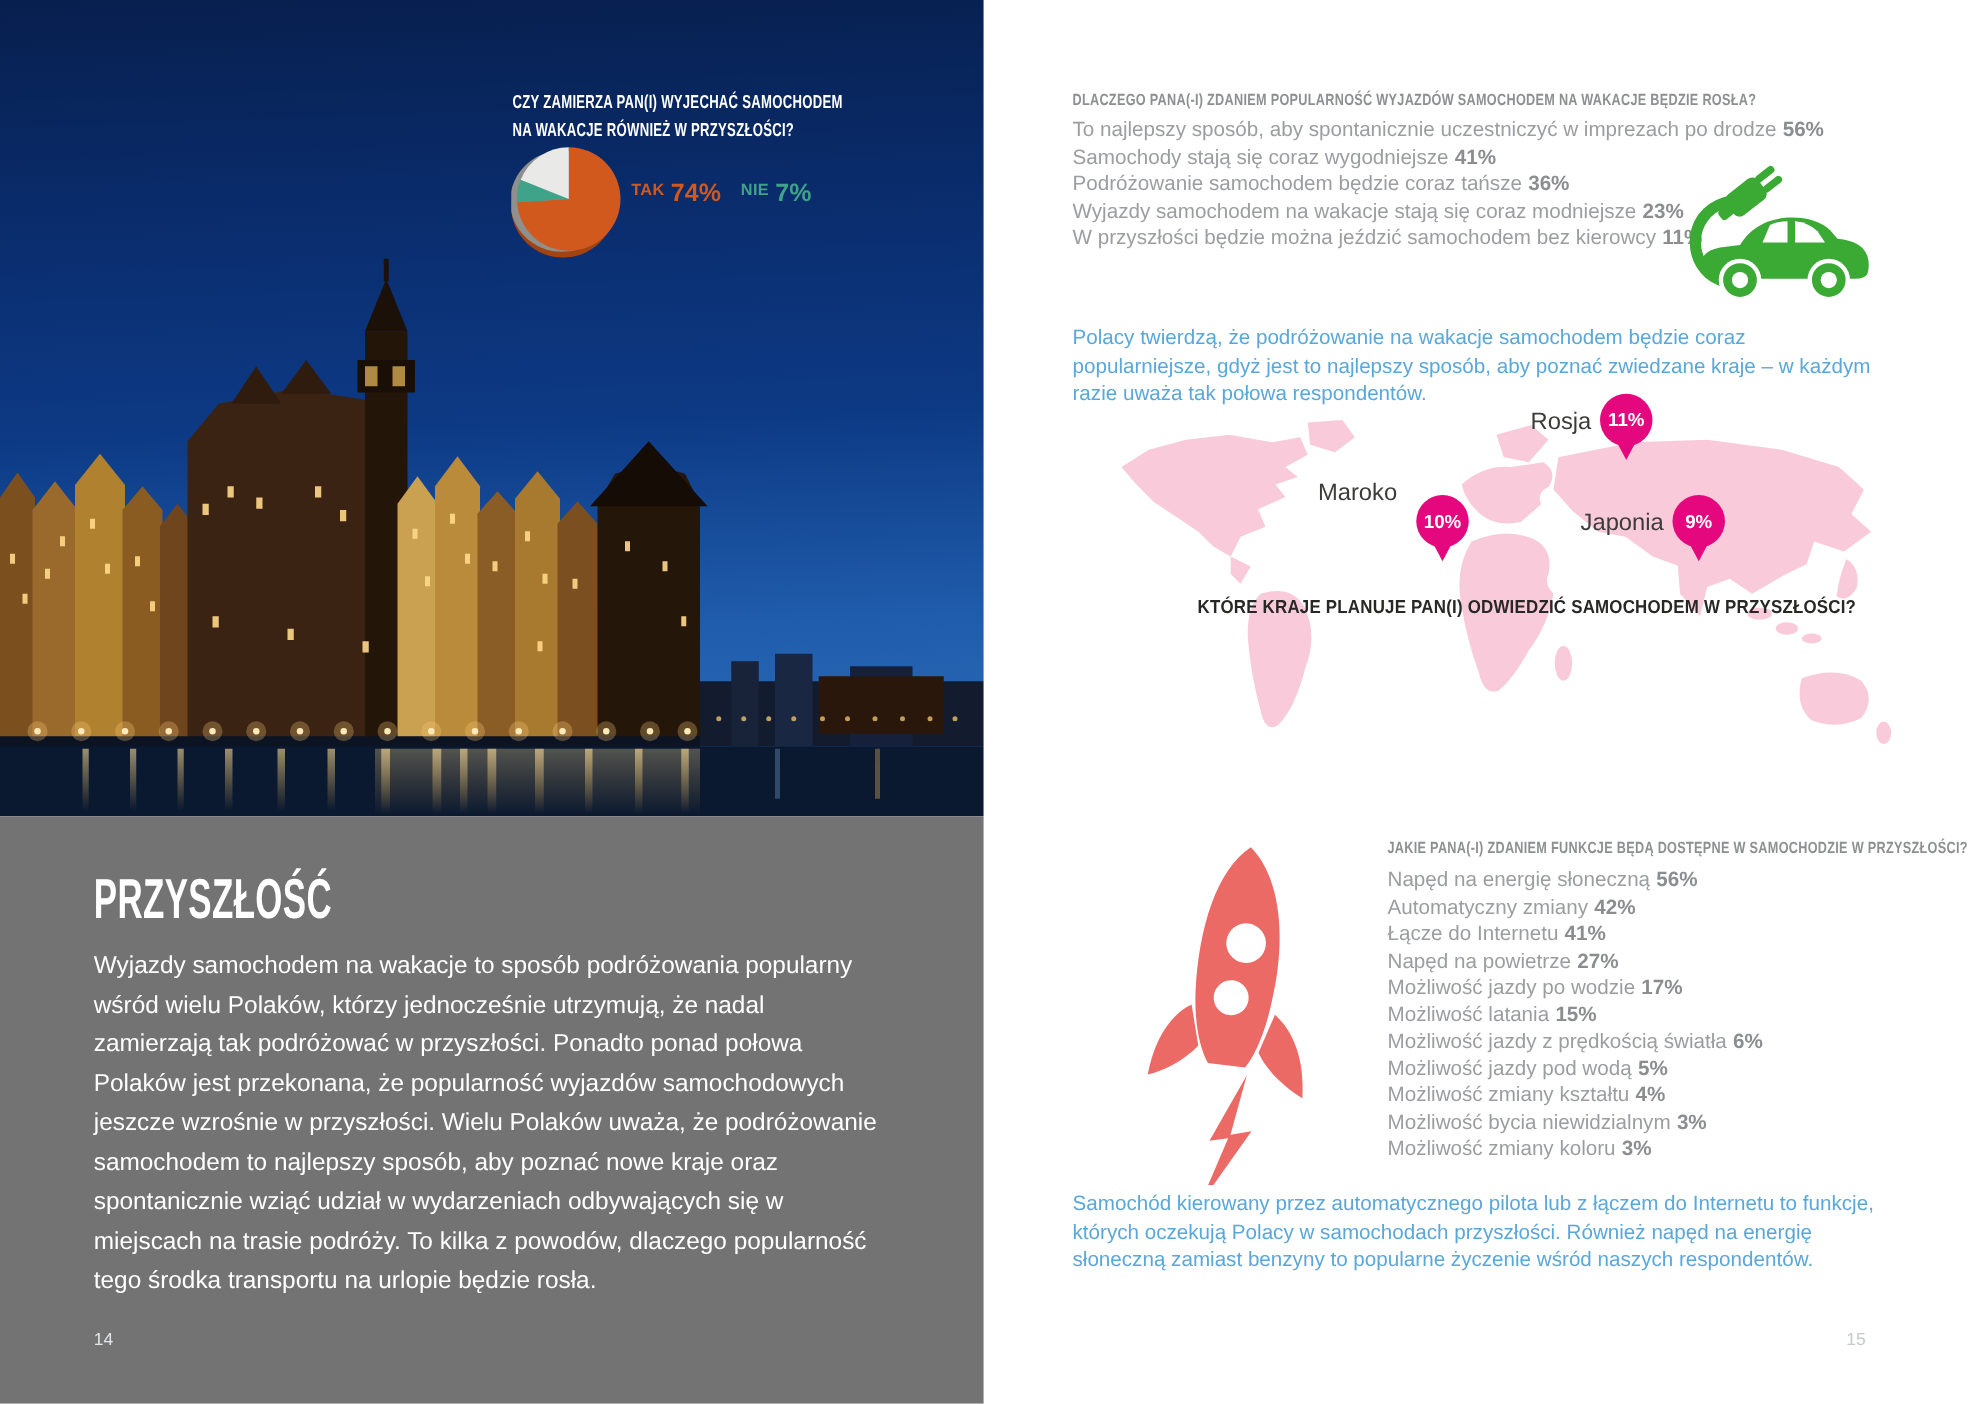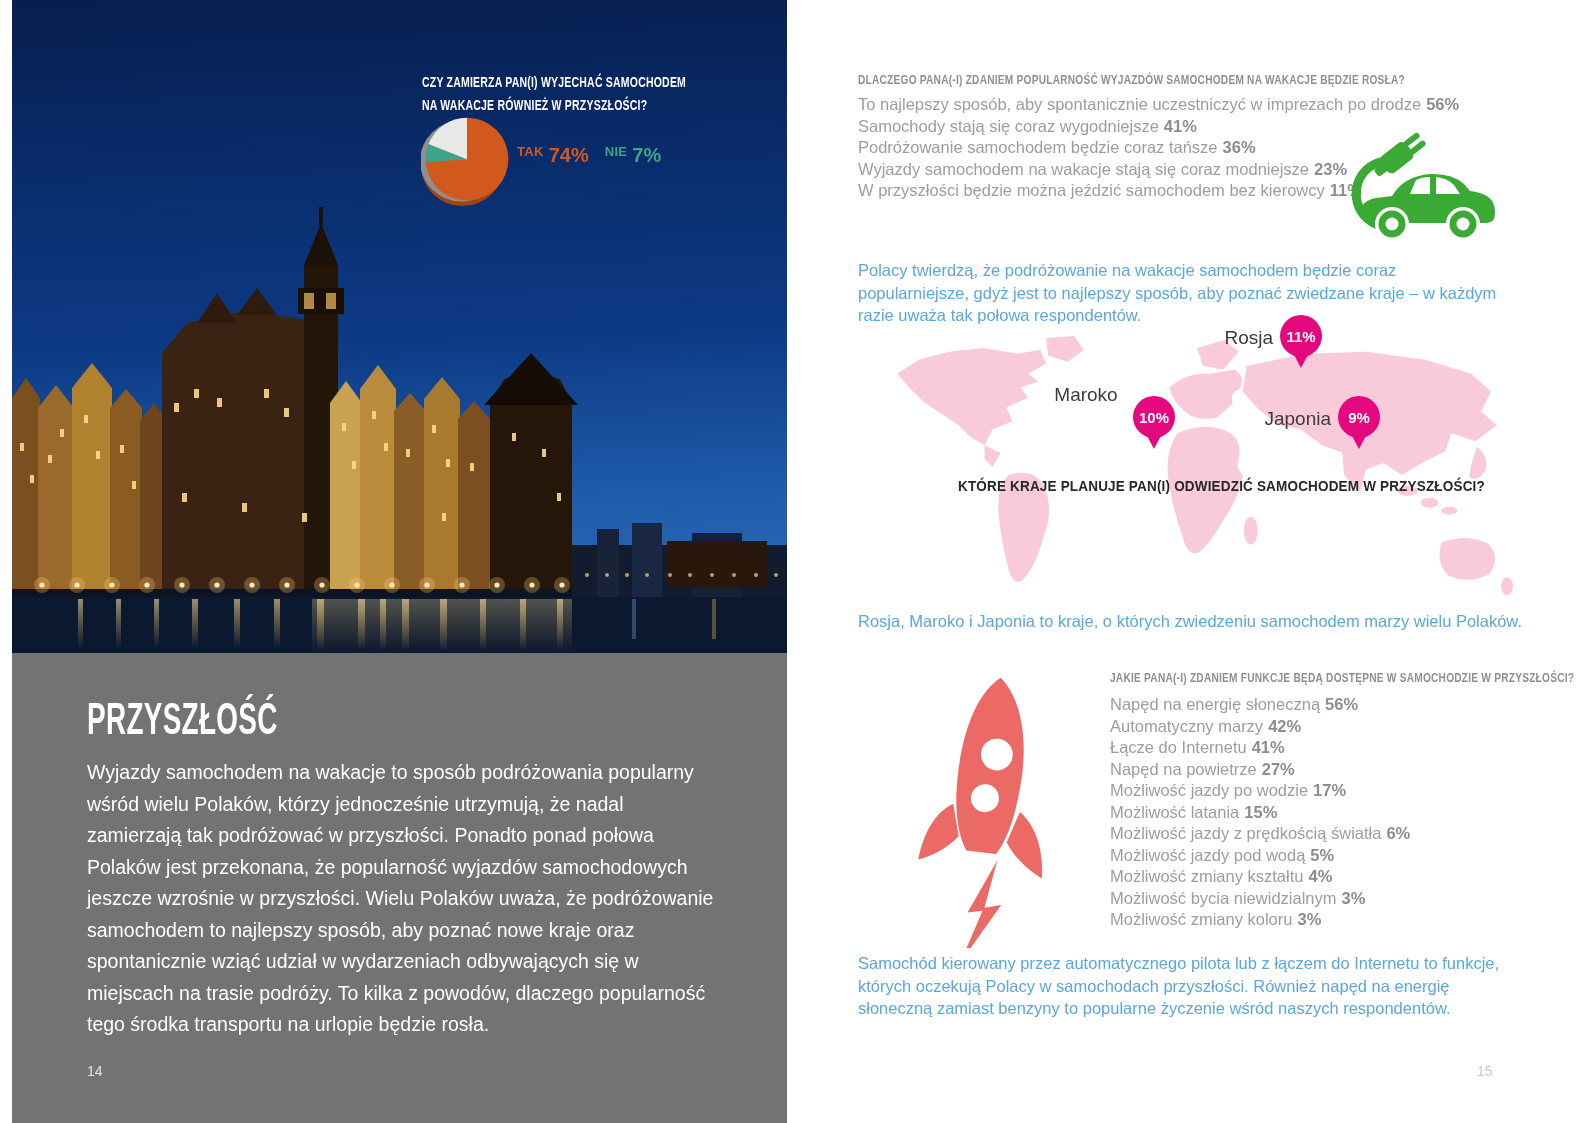--- a/index.html
+++ b/index.html
@@ -1,21 +1,21 @@
 <!DOCTYPE html>
 <html><head>
 <meta charset="utf-8">
 <style>
   html,body{margin:0;padding:0;}
   body{width:1587px;height:1123px;position:relative;overflow:hidden;background:#ffffff;
        font-family:"Liberation Sans",sans-serif;-webkit-font-smoothing:antialiased;}
   .abs{position:absolute;}
 
   
-  #page-left{left:12px;top:0;width:935px;height:1123px;padding-left:34px;}
+  #page-left{left:0;top:0;width:935px;height:1123px;padding-left:34px;}
   .photo{left:0;top:0;width:787px;height:653px;overflow:hidden;
          background:linear-gradient(178deg,#071f4e 0%,#0a2d6e 28%,#0d3a85 52%,#1f5cab 76%,#2e6db9 96%);}
   .skyline{left:0;top:193px;width:787px;height:460px;}
   .photo-question{left:410px;top:70px;width:400px;color:#ffffff;font-weight:bold;
        font-size:15px;line-height:23px;letter-spacing:.3px;
        transform:scaleX(.70);transform-origin:left top;}
   .pie-box{left:409px;top:114px;width:92px;height:94px;}
   .pie-legend{left:505px;top:144px;display:flex;align-items:flex-start;white-space:nowrap;}
   .legend-yes-l,.legend-no-l{font-weight:bold;font-size:13px;letter-spacing:.3px;}
   .legend-yes-l{color:#d2591e;}
@@ -312,38 +312,37 @@
   </div>
 
   <div id="pin-japonia-label" class="pin-country abs">Japonia</div>
   <div id="pin-japonia" class="abs">
     <div class="pin-bubble">9%</div>
     <div class="pin-tail abs"></div>
   </div>
 
   <div id="map-question" class="abs">KTÓRE KRAJE PLANUJE PAN(I) ODWIEDZIĆ SAMOCHODEM W PRZYSZŁOŚCI?</div>
 
-  <div id="summary2" class="blue-par abs">Rosja, Maroko i Japonia to kraje, o których zwiedzeniu samochodem marzy wielu Polaków.</div>
 
   <svg id="rocket-icon" class="abs" viewBox="0 0 160 300">
     <g transform="rotate(7 80 120)" fill="#ec6a66">
       <path d="M78,10 C106,32 118,82 112,138 C110,163 104,186 96,198 L64,198 C54,184 48,162 46,138 C42,82 52,32 78,10 Z"></path>
       <path d="M44,150 C28,160 16,182 14,214 C26,210 44,198 54,184 Z"></path>
       <path d="M116,150 C134,162 146,186 148,218 C134,212 114,198 106,184 Z"></path>
       <circle cx="84" cy="92" r="17" fill="#ffffff"></circle>
       <circle cx="77" cy="140" r="15" fill="#ffffff"></circle>
     </g>
     <path d="M88,206 L56,262 L72,260 L48,316 L92,254 L74,257 Z" fill="#ec6a66"></path>
   </svg>
 
   <div id="q2-header" class="qheader abs">JAKIE PANA(-I) ZDANIEM FUNKCJE BĘDĄ DOSTĘPNE W SAMOCHODZIE W PRZYSZŁOŚCI?</div>
 
   <div id="q2-list" class="qlist abs">
     <div class="qrow"><span class="ql">Napęd na energię słoneczną</span><span class="qv">56%</span></div>
-    <div class="qrow"><span class="ql">Automatyczny marzy</span><span class="qv">42%</span></div>
+    <div class="qrow"><span class="ql">Automatyczny zmiany</span><span class="qv">42%</span></div>
     <div class="qrow"><span class="ql">Łącze do Internetu</span><span class="qv">41%</span></div>
     <div class="qrow"><span class="ql">Napęd na powietrze</span><span class="qv">27%</span></div>
     <div class="qrow"><span class="ql">Możliwość jazdy po wodzie</span><span class="qv">17%</span></div>
     <div class="qrow"><span class="ql">Możliwość latania</span><span class="qv">15%</span></div>
     <div class="qrow"><span class="ql">Możliwość jazdy z prędkością światła</span><span class="qv">6%</span></div>
     <div class="qrow"><span class="ql">Możliwość jazdy pod wodą</span><span class="qv">5%</span></div>
     <div class="qrow"><span class="ql">Możliwość zmiany kształtu</span><span class="qv">4%</span></div>
     <div class="qrow"><span class="ql">Możliwość bycia niewidzialnym</span><span class="qv">3%</span></div>
     <div class="qrow"><span class="ql">Możliwość zmiany koloru</span><span class="qv">3%</span></div>
   </div>

